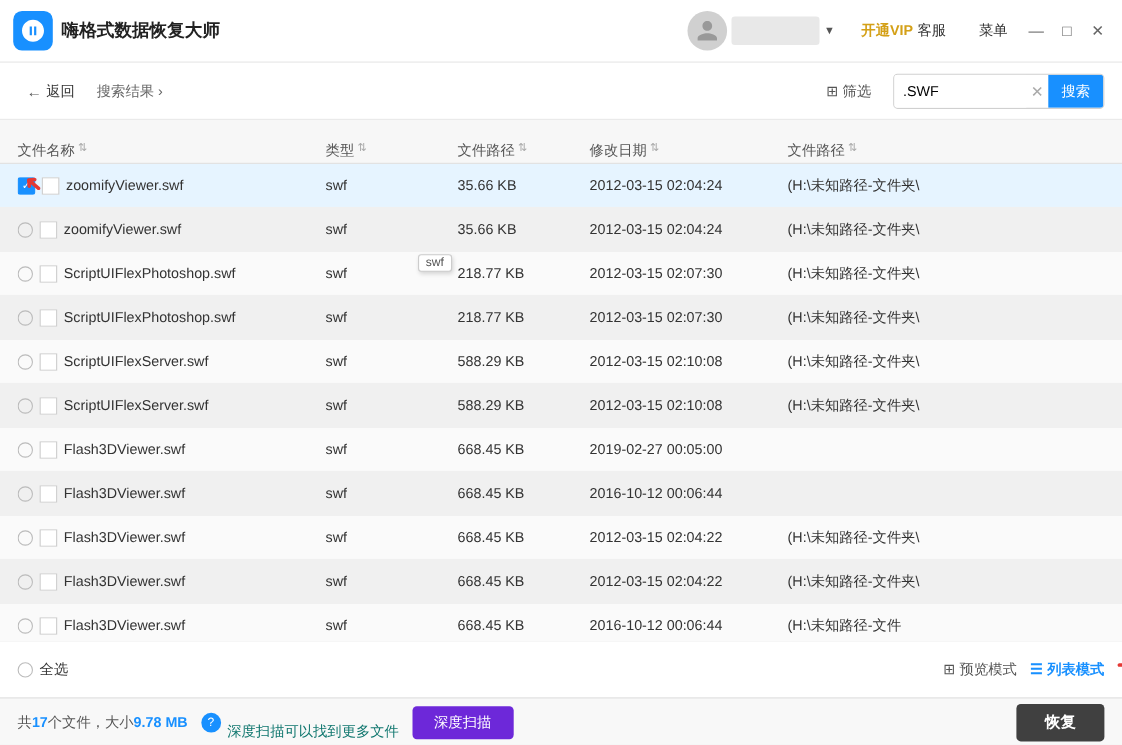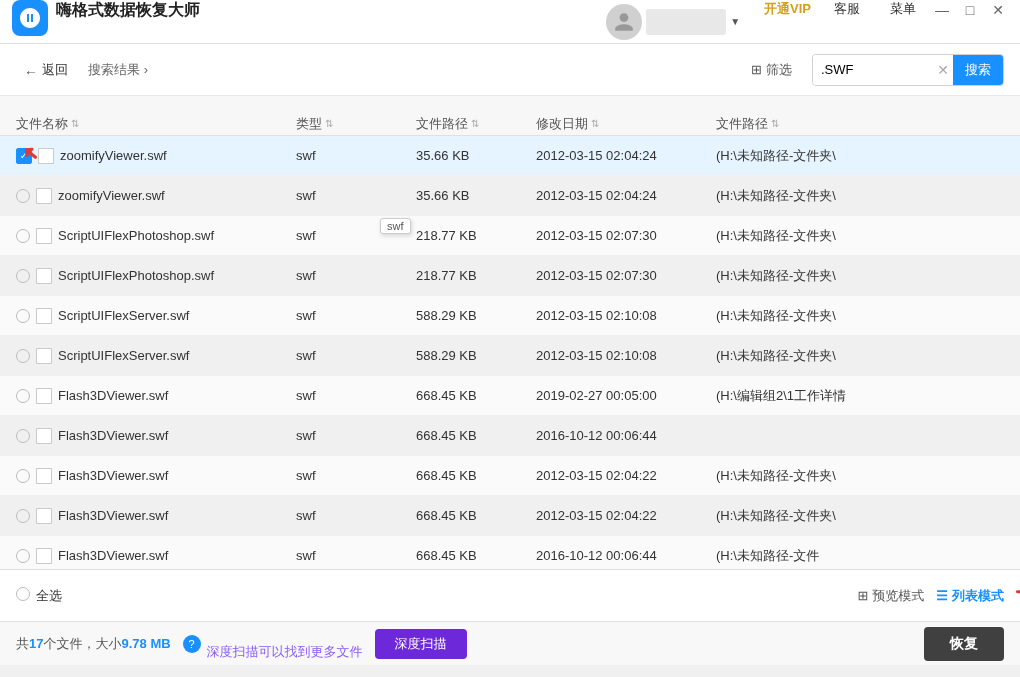--- a/index.html
+++ b/index.html
@@ -1,32 +1,32 @@
 <!DOCTYPE html>
 <html><head>
   <meta charset="utf-8">
   <style>
     * { box-sizing: border-box; margin: 0; padding: 0; }
     body { font-family: "Microsoft YaHei", "PingFang SC", Arial, sans-serif; font-size: 13px; background: #f0f0f0; width: 1020px; height: 677px; overflow: hidden; }
 
     
     .titlebar {
-      display: flex; background: #ffffff; height: 44px;
+      display: flex; align-items: center; background: #ffffff; height: 57px;
       padding: 0 12px; border-bottom: 1px solid #e0e0e0; user-select: none;
     }
     .titlebar-logo { width: 36px; height: 36px; background: #1890ff; border-radius: 8px; display: flex; align-items: center; justify-content: center; margin-right: 8px; flex-shrink: 0; }
     .titlebar-logo svg { width: 24px; height: 24px; }
     .titlebar-appname { font-size: 16px; font-weight: bold; color: #222; margin-right: auto; }
     .titlebar-center { display: flex; align-items: center; gap: 4px; margin-right: 16px; }
     .titlebar-avatar { width: 36px; height: 36px; background: #d0d0d0; border-radius: 50%; overflow: hidden; display: flex; align-items: center; justify-content: center; }
     .titlebar-avatar svg { width: 22px; height: 22px; fill: #999; }
     .titlebar-username { font-size: 13px; color: #555; min-width: 80px; background: #e8e8e8; height: 26px; border-radius: 3px; }
     .titlebar-dropdown { color: #555; font-size: 10px; cursor: pointer; }
     .titlebar-vip { color: #d4a017; font-size: 13px; font-weight: bold; cursor: pointer; margin-left: 8px; }
-    .titlebar-service { color: #333; font-size: 13px; cursor: pointer; margin-left: 23px; }
+    .titlebar-service { color: #333; font-size: 13px; cursor: pointer; margin-left: 4px; }
     .titlebar-menu { color: #333; font-size: 13px; cursor: pointer; margin-left: 30px; }
     .titlebar-win-btns { display: flex; gap: 8px; margin-left: 16px; }
     .win-btn { width: 20px; height: 20px; display: flex; align-items: center; justify-content: center; cursor: pointer; font-size: 14px; color: #666; border-radius: 2px; }
 
     
     .toolbar {
       display: flex; align-items: center; background: #ffffff; height: 52px;
       padding: 0 16px; border-bottom: 1px solid #e8e8e8; gap: 12px;
     }
     .back-btn { display: flex; align-items: center; gap: 4px; cursor: pointer; color: #333; font-size: 13px; padding: 4px 8px; border-radius: 4px; }
@@ -36,56 +36,56 @@
     .filter-btn { display: flex; align-items: center; gap: 4px; color: #555; font-size: 13px; cursor: pointer; padding: 4px 8px; border-radius: 4px; }
     .search-container { display: flex; align-items: center; border: 1px solid #d0d0d0; border-radius: 4px; overflow: hidden; height: 32px; }
     .search-input { border: none; outline: none; padding: 0 8px; font-size: 13px; width: 120px; height: 100%; }
     .search-clear { width: 20px; height: 100%; display: flex; align-items: center; justify-content: center; cursor: pointer; color: #aaa; font-size: 14px; }
     .search-btn { background: #1890ff; color: white; border: none; padding: 0 12px; height: 100%; cursor: pointer; font-size: 13px; }
     .table-header {
       display: grid; grid-template-columns: 280px 120px 120px 180px 1fr;
       background: #f7f7f7; border-bottom: 1px solid #e0e0e0;
       padding: 0 16px; height: 40px; align-items: center;
     }
-    .th { font-size: 13px; color: #555; display: flex; align-items: center; gap: 3px; cursor: pointer; margin-top: 16px; }
+    .th { font-size: 13px; color: #555; display: flex; align-items: flex-start; gap: 3px; cursor: pointer; margin-top: 16px; }
     .sort-icon { font-size: 10px; color: #aaa; }
     .table-row {
       display: grid; grid-template-columns: 280px 120px 120px 180px 1fr;
       padding: 0 16px; height: 40px; align-items: center;
       border-bottom: 1px solid #f0f0f0; cursor: pointer;
       position: relative;
     }
     .table-row.selected { background: #e6f4ff; }
     .table-row.alt { background: #fafafa; }
     .cell { font-size: 13px; color: #333; overflow: hidden; text-overflow: ellipsis; white-space: nowrap; display: flex; align-items: center; gap: 6px; }
     .cell-checkbox { width: 16px; height: 16px; border: 1px solid #bbb; border-radius: 2px; display: flex; align-items: center; justify-content: center; flex-shrink: 0; }
     .cell-checkbox.checked { background: #1890ff; border-color: #1890ff; color: white; font-size: 10px; }
     .cell-radio { width: 14px; height: 14px; border: 1px solid #bbb; border-radius: 50%; display: flex; align-items: center; justify-content: center; flex-shrink: 0; }
     .file-icon { width: 16px; height: 16px; border: 1px solid #ccc; background: white; display: flex; align-items: center; justify-content: center; font-size: 9px; color: #888; flex-shrink: 0; }
 
     
     .bottom-bar {
       display: flex; align-items: center; background: #ffffff; height: 52px;
       padding: 0 16px; border-top: 1px solid #e0e0e0; gap: 12px;
     }
-    .select-all { display: flex; gap: 6px; cursor: pointer; font-size: 13px; color: #333; }
+    .select-all { display: flex; align-items: center; gap: 6px; cursor: pointer; font-size: 13px; color: #333; }
     .bottom-spacer { flex: 1; }
     .preview-mode { display: flex; align-items: center; gap: 4px; cursor: pointer; font-size: 13px; color: #555; }
     .list-mode { display: flex; align-items: center; gap: 4px; cursor: pointer; font-size: 13px; color: #1890ff; font-weight: bold; }
 
     
     .status-bar {
       display: flex; align-items: center; background: #f8f8f8; height: 44px;
       padding: 10px 16px; gap: 12px; border-top: 1px solid #e0e0e0;
     }
     .status-text { font-size: 13px; color: #555; }
     .status-highlight { color: #1890ff; font-weight: bold; }
     .deep-scan-info { display: flex; align-items: center; gap: 6px; }
     .info-icon { width: 18px; height: 18px; background: #1890ff; border-radius: 50%; color: white; font-size: 11px; display: flex; align-items: center; justify-content: center; flex-shrink: 0; }
-    .deep-scan-text { color: #8b5cf6; font-size: 13px; cursor: pointer; margin-top: 17px; }
+    .deep-scan-text { color: #0f766e; font-size: 13px; cursor: pointer; margin-top: 17px; }
     .deep-scan-btn { background: #6d28d9; color: white; border: none; padding: 6px 20px; border-radius: 4px; font-size: 13px; cursor: pointer; }
     .right-status { display: flex; align-items: center; gap: 12px; margin-left: auto; }
     .restore-btn { background: #404040; color: white; border: none; padding: 8px 24px; border-radius: 4px; font-size: 14px; font-weight: bold; cursor: pointer; min-width: 80px; }
 
     .main-content { display: flex; flex-direction: column; height: calc(677px - 56px); }
     .table-wrapper { flex: 1; overflow: hidden; display: flex; flex-direction: column; }
     .table-scroll { overflow-y: auto; flex: 1; }
     .tooltip-swf { position: absolute; left: 380px; top: 4px; background: white; border: 1px solid #ccc; border-radius: 3px; padding: 1px 6px; font-size: 11px; color: #555; box-shadow: 1px 2px 4px rgba(0,0,0,0.15); z-index: 10; }
   </style>
 </head>
@@ -244,21 +244,20 @@
 
       <div class="table-row alt">
         <div class="cell">
           <div class="cell-radio"></div>
           <div class="file-icon"></div>
           <span>Flash3DViewer.swf</span>
         </div>
         <div class="cell">swf</div>
         <div class="cell">668.45 KB</div>
         <div class="cell">2019-02-27 00:05:00</div>
-        <div class="cell">(H:\编辑组2\1工作详情</div>
       </div>
 
       <div class="table-row">
         <div class="cell">
           <div class="cell-radio"></div>
           <div class="file-icon"></div>
           <span>Flash3DViewer.swf</span>
         </div>
         <div class="cell">swf</div>
         <div class="cell">668.45 KB</div>

